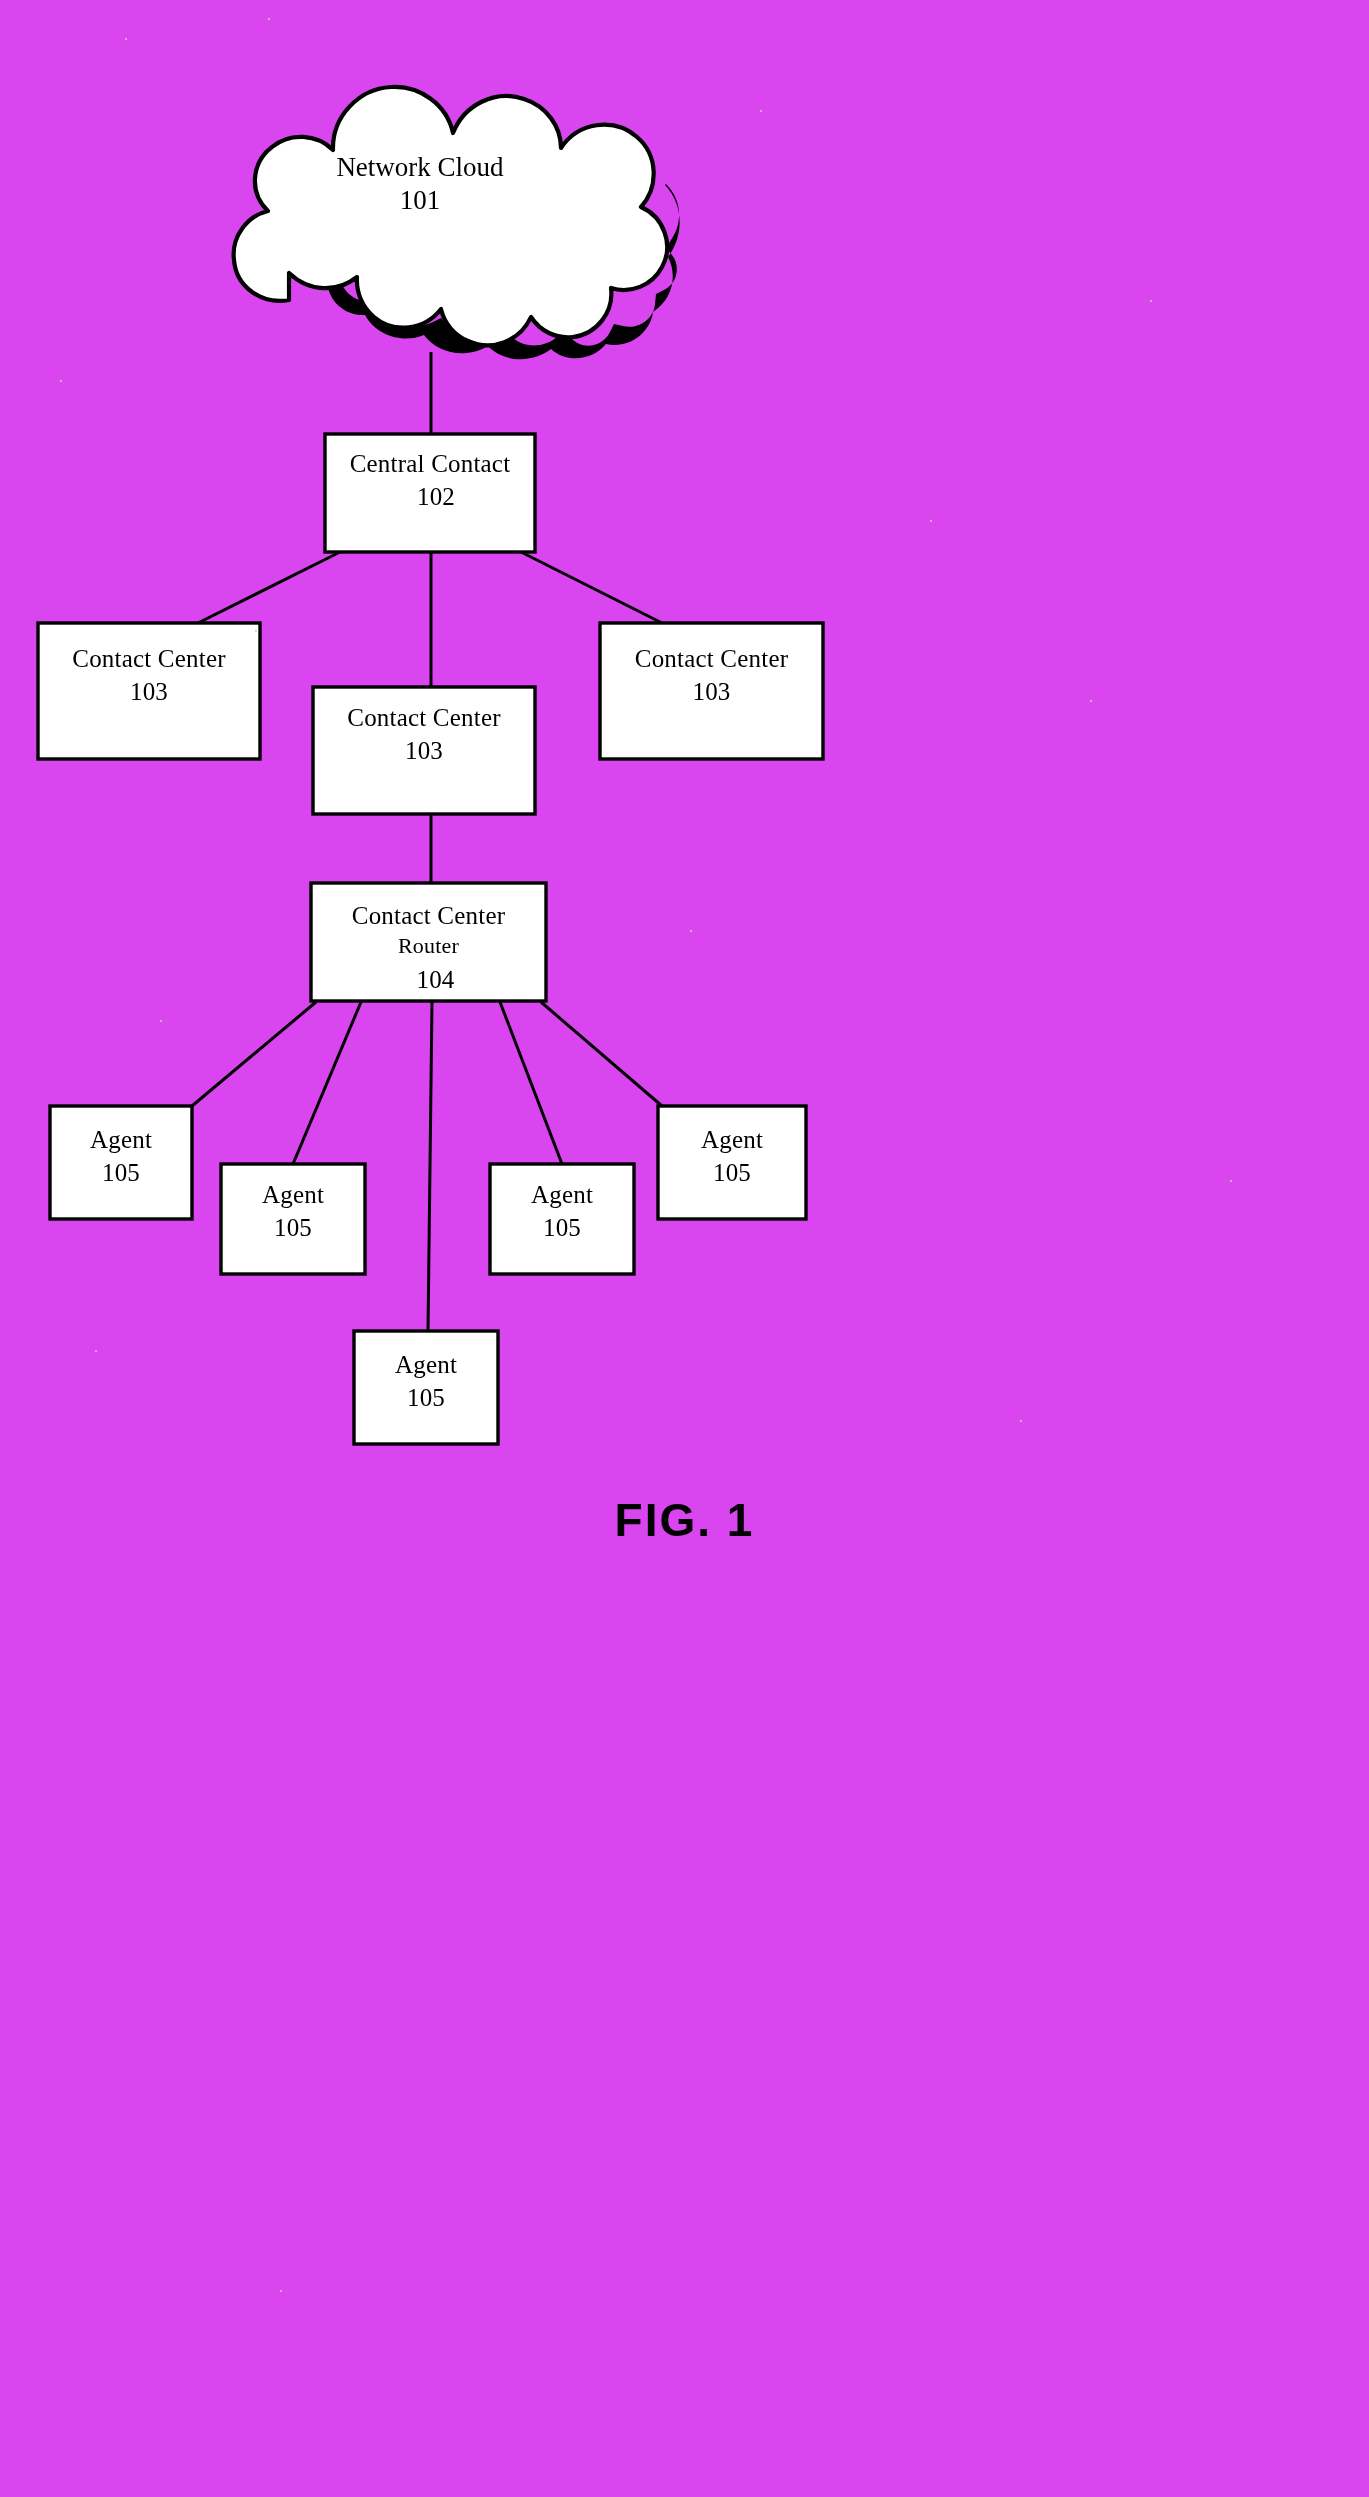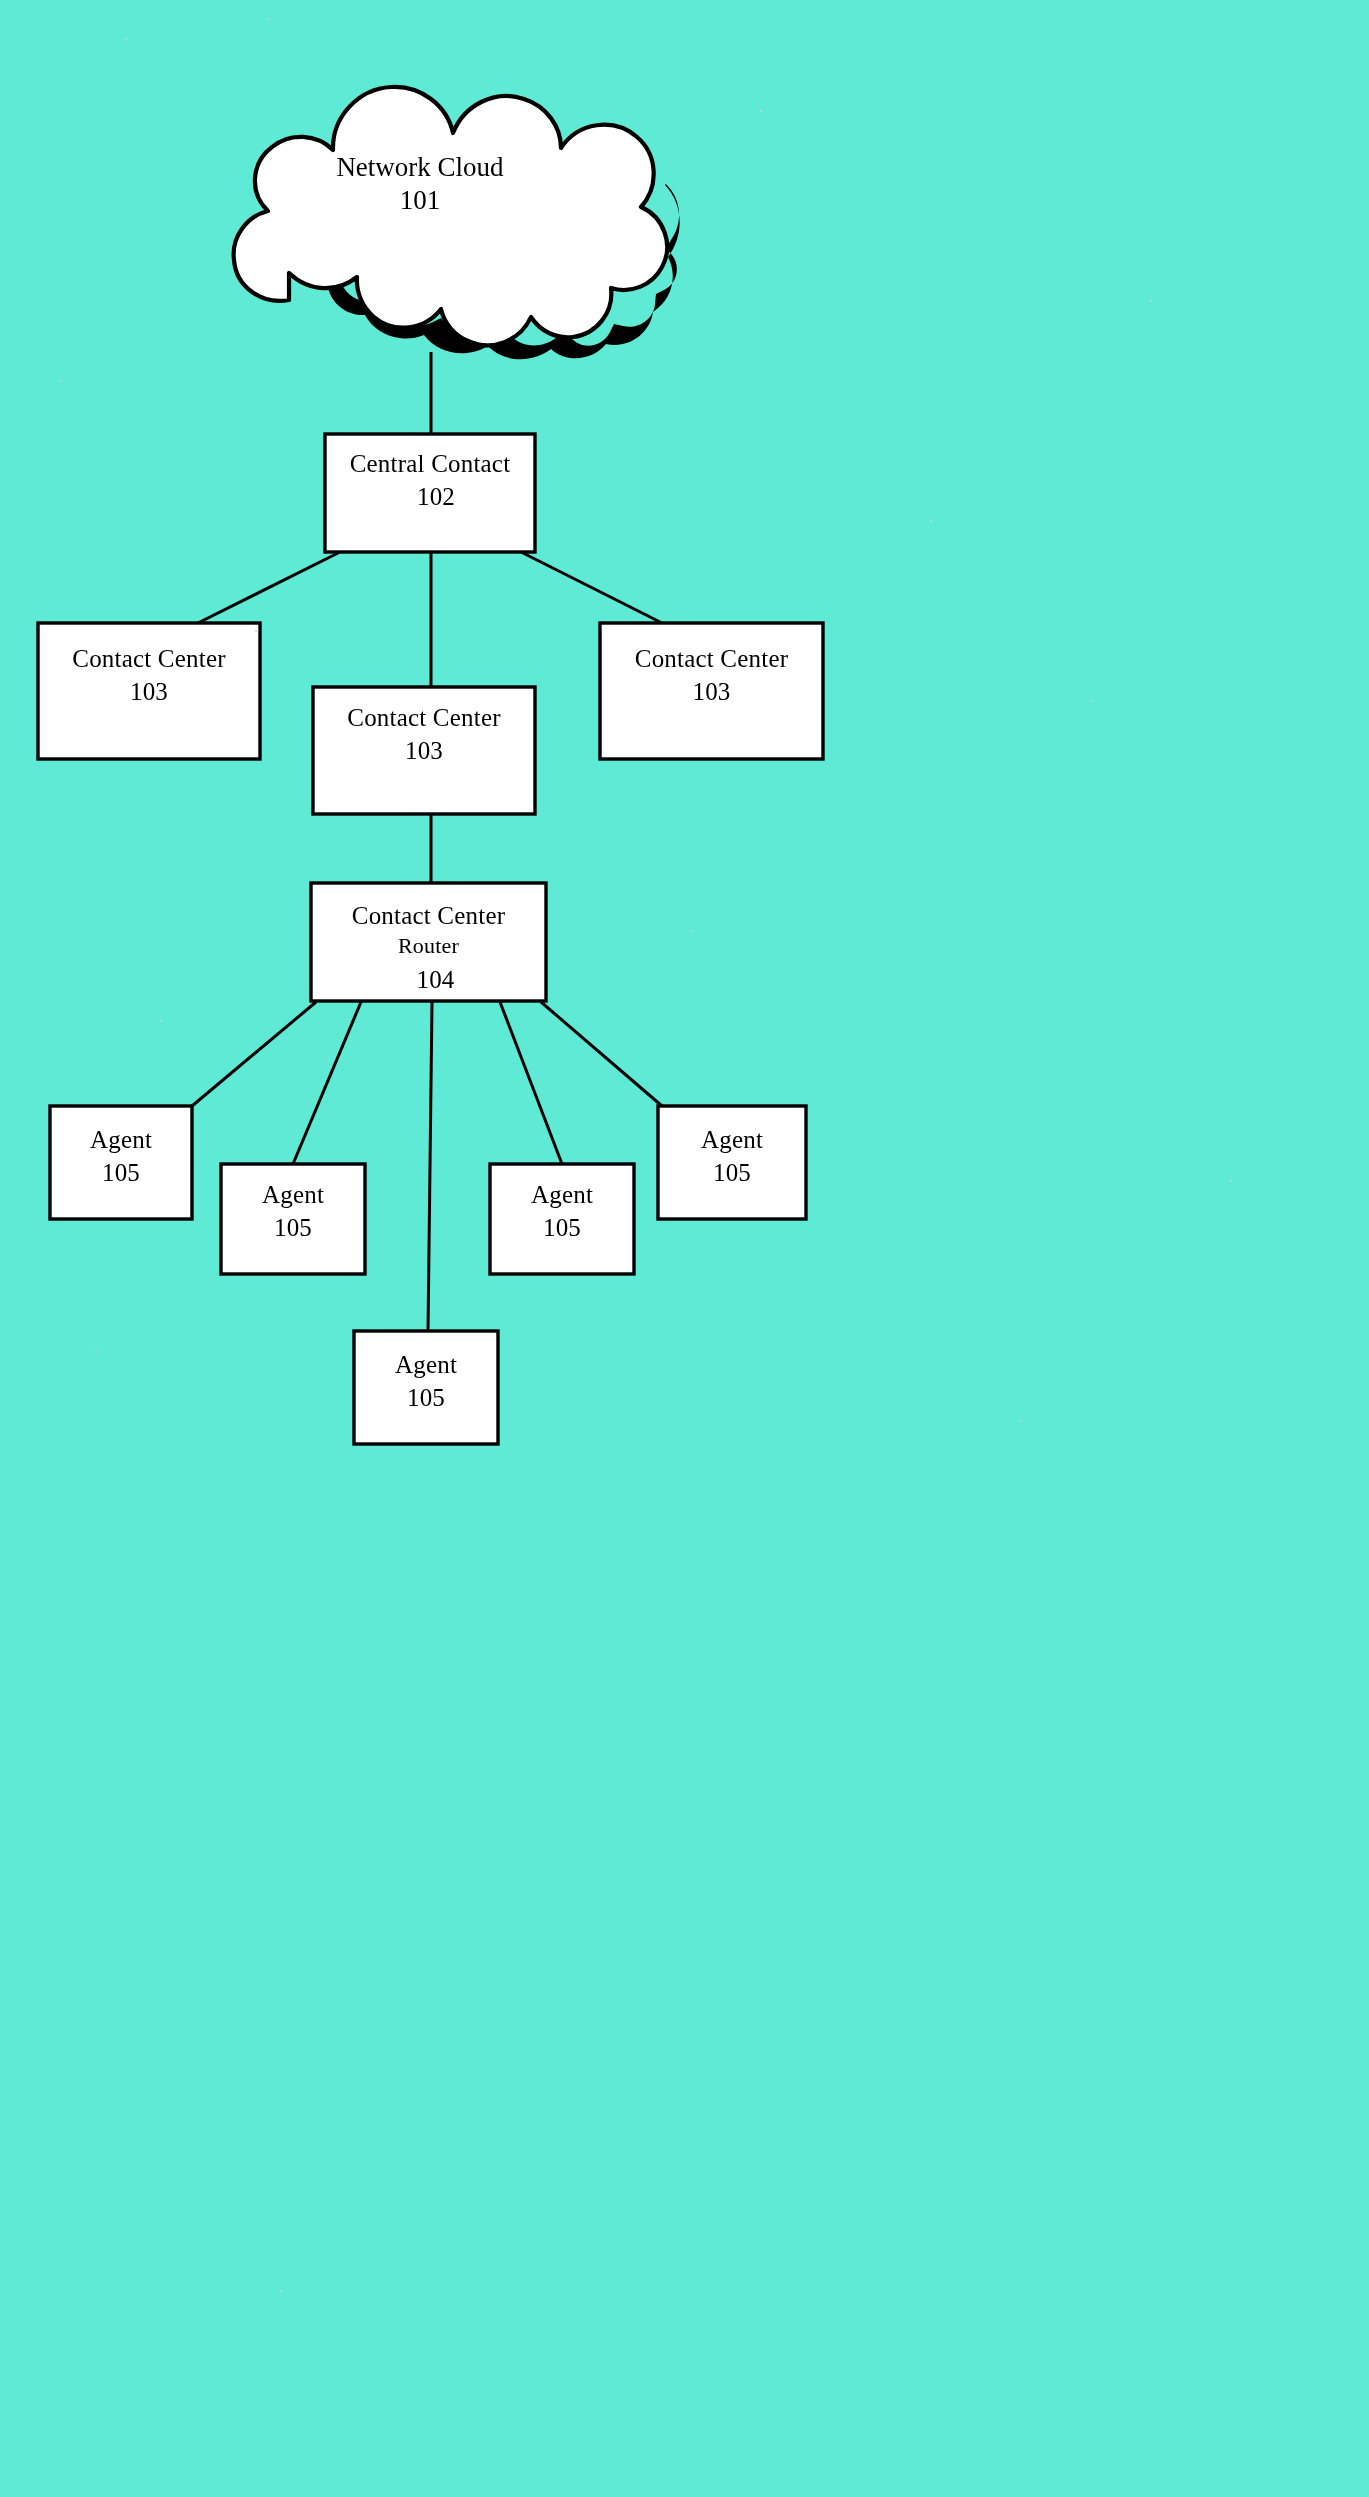--- a/index.html
+++ b/index.html
@@ -4,21 +4,21 @@
 <style>
   html, body {
     margin: 0;
     padding: 0;
     background: #ffffff;
   }
   #page {
     position: relative;
     width: 1369px;
     height: 2497px;
-    background: #5eead4;
+    background: #d946ef;
     overflow: hidden;
     font-family: "Liberation Serif", "DejaVu Serif", serif;
     text-decoration: underline;
   }
   #figure-svg {
     position: absolute;
     left: 0;
     top: 0;
     width: 1369px;
     height: 2497px;
@@ -174,20 +174,21 @@
 
   <div class="node-label" style="left:490px; top:1179px; width:144px; font-size:25px;">Agent</div>
   <div class="node-label" style="left:490px; top:1212px; width:144px; font-size:25px;">105</div>
 
   <div class="node-label" style="left:658px; top:1124px; width:148px; font-size:25px;">Agent</div>
   <div class="node-label" style="left:658px; top:1157px; width:148px; font-size:25px;">105</div>
 
   <div class="node-label" style="left:354px; top:1349px; width:144px; font-size:25px;">Agent</div>
   <div class="node-label" style="left:354px; top:1382px; width:144px; font-size:25px;">105</div>
 
+  <div class="fig-caption" style="left:0px; top:1493px; width:1369px; font-size:46px;">FIG. 1</div>
 
   <div class="speck" style="left:125px; top:38px;"></div>
   <div class="speck" style="left:268px; top:18px;"></div>
   <div class="speck" style="left:760px; top:110px;"></div>
   <div class="speck" style="left:60px; top:380px;"></div>
   <div class="speck" style="left:1150px; top:300px;"></div>
   <div class="speck" style="left:930px; top:520px;"></div>
   <div class="speck" style="left:255px; top:630px;"></div>
   <div class="speck" style="left:1090px; top:700px;"></div>
   <div class="speck" style="left:690px; top:930px;"></div>

